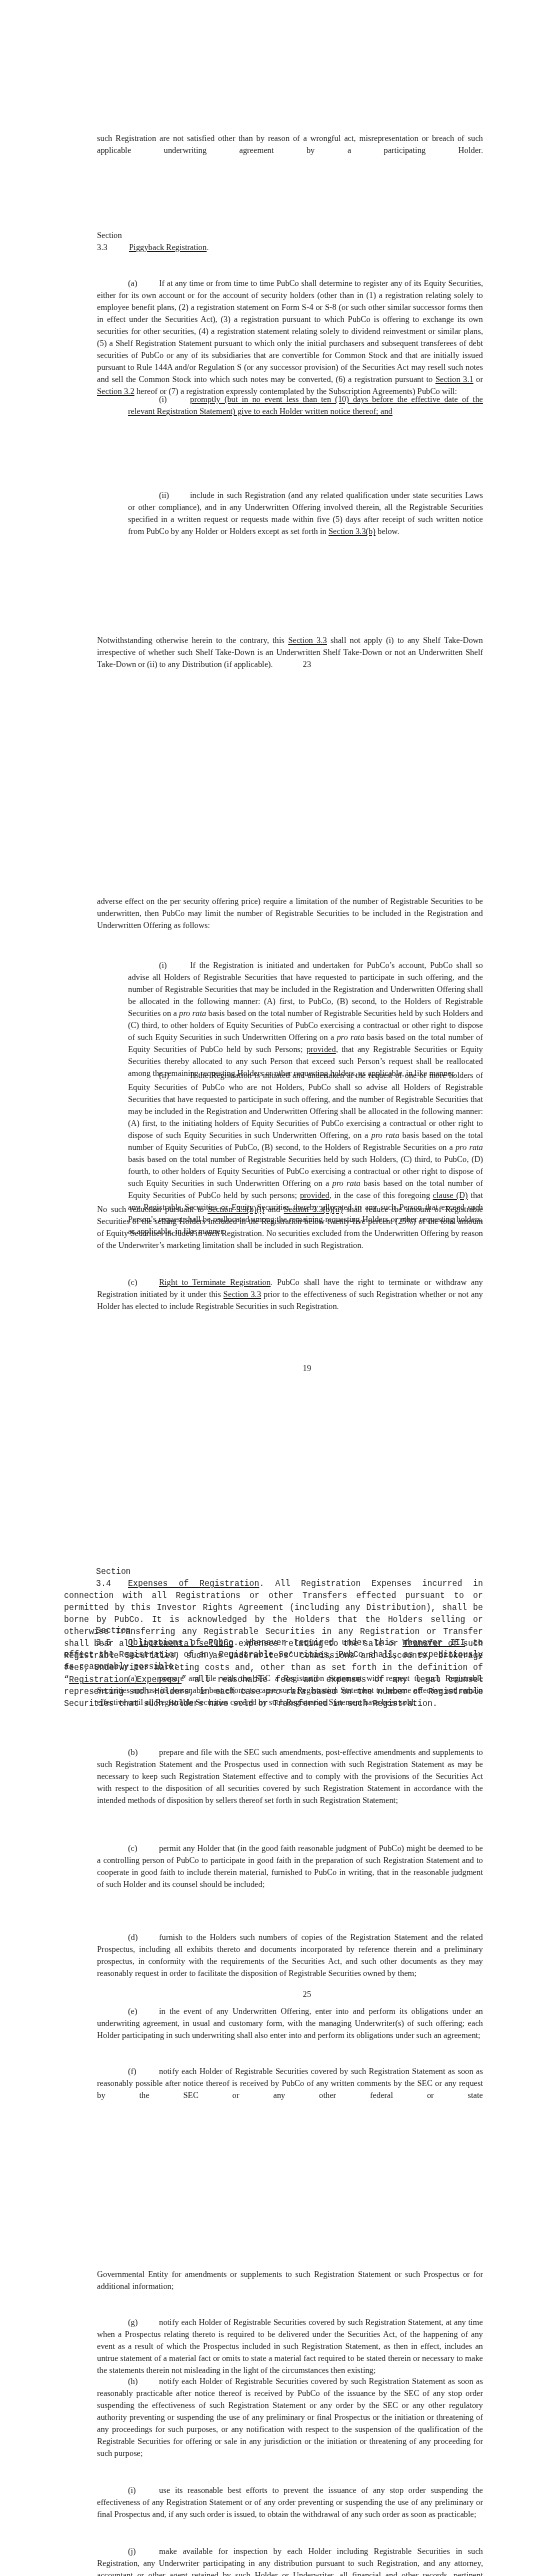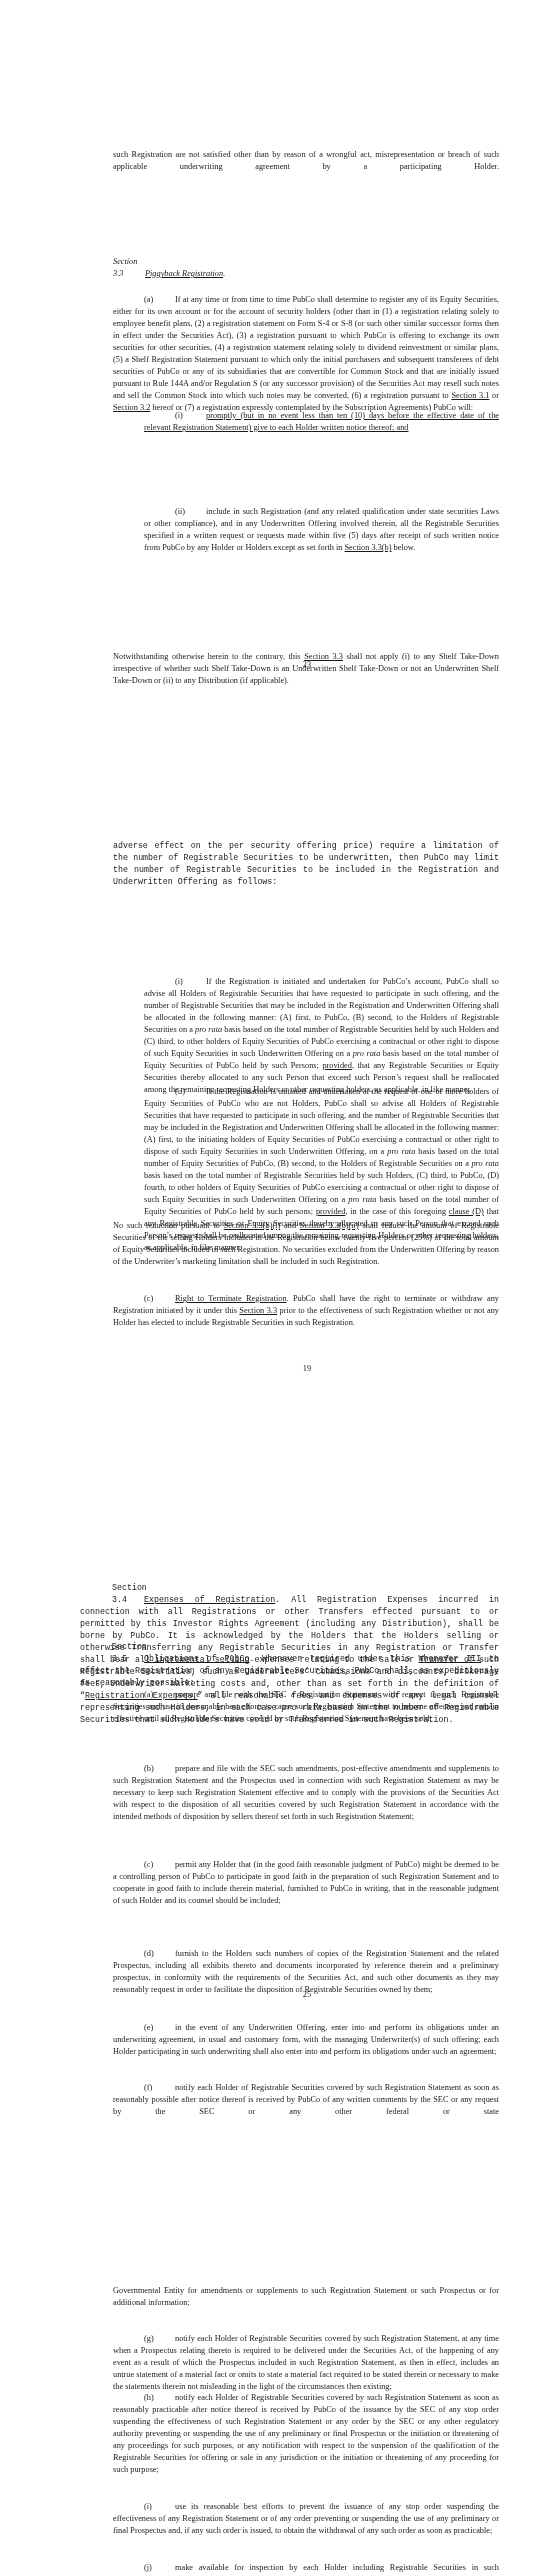--- a/index.html
+++ b/index.html
@@ -1,52 +1,52 @@
 <!DOCTYPE html>
 <html style="font-size:8.2px"><head>
 <meta charset="utf-8">
 <style>
   html, body { margin: 0; padding: 0; background: #ffffff; }
   body { width: 544px; height: 2813px; position: relative; overflow: hidden; }
   .doc { font-family: "Liberation Serif", "DejaVu Serif", serif; font-size: 8.3px; line-height: 12px; color: #1a1a1a; }
-  .p { position: absolute; text-align: justify; text-align-last: left; margin: 16px; }
+  .p { position: absolute; text-align: justify; text-align-last: left; margin: 0; }
   .p.last-justify { text-align-last: justify; }
   .u { text-decoration: underline; text-underline-offset: 1px; }
   .i { font-style: italic; }
   .pnum { position: absolute; width: 544px; text-align: center; left: 0; font-size: 8.3px; margin-left: 35px; }
   
   .m188 { left: 97px; width: 386px; }
   .m249 { left: 128px; width: 355px; }
   .m125 { left: 64px; width: 419px; }
   .ind61 { text-indent: 31px; }
   .ind62 { text-indent: 32px; font-family: Liberation Mono, monospace; }
   .lbl { display: inline-block; width: 31px; text-indent: 0; }
 </style>
 </head>
 <body>
 
 <div class="doc">
 
   <p class="p m188 last-justify" style="top:133px;"><span>such Registration are not satisfied other than by reason of a wrongful act, misrepresentation or breach of such applicable underwriting agreement by a participating Holder.</span></p>
 
-  <p class="p m188" style="top:240px;font-style:italic;"><span class="lbl" style="width:32px;">Section 3.3</span><span class="u">Piggyback Registration</span><span>.</span></p>
+  <p class="p m188" style="top:230px;"><span class="lbl" style="width:32px;">Section 3.3</span><span class="u">Piggyback Registration</span><span>.</span></p>
 
   <p class="p m188 ind61" style="top:278px;"><span class="lbl">(a)</span><span>If at any time or from time to time PubCo shall determine to register any of its Equity Securities, either for its own account or for the account of security holders (other than in (1) a registration relating solely to employee benefit plans, (2) a registration statement on Form S-4 or S-8 (or such other similar successor forms then in effect under the Securities Act), (3) a registration pursuant to which PubCo is offering to exchange its own securities for other securities, (4) a registration statement relating solely to dividend reinvestment or similar plans, (5) a Shelf Registration Statement pursuant to which only the initial purchasers and subsequent transferees of debt securities of PubCo or any of its subsidiaries that are convertible for Common Stock and that are initially issued pursuant to Rule 144A and/or Regulation S (or any successor provision) of the Securities Act may resell such notes and sell the Common Stock into which such notes may be converted, (6) a registration pursuant to </span><span class="u">Section 3.1</span><span> or </span><span class="u">Section 3.2</span><span> hereof or (7) a registration expressly contemplated by the Subscription Agreements) PubCo will:</span></p>
 
   <p class="p m249 ind61" style="top:394px;text-decoration:underline;"><span class="lbl">(i)</span><span>promptly (but in no event less than ten (10) days before the effective date of the relevant Registration Statement) give to each Holder written notice thereof; and</span></p>
 
   <p class="p m249 ind61" style="top:490px;"><span class="lbl">(ii)</span><span>include in such Registration (and any related qualification under state securities Laws or other compliance), and in any Underwritten Offering involved therein, all the Registrable Securities specified in a written request or requests made within five (5) days after receipt of such written notice from PubCo by any Holder or Holders except as set forth in </span><span class="u">Section 3.3(b)</span><span> below.</span></p>
 
   <p class="p m188" style="top:635px;"><span>Notwithstanding otherwise herein to the contrary, this </span><span class="u">Section 3.3</span><span> shall not apply (i) to any Shelf Take-Down irrespective of whether such Shelf Take-Down is an Underwritten Shelf Take-Down or not an Underwritten Shelf Take-Down or (ii) to any Distribution (if applicable).</span></p>
 
   <p class="p m188 ind61" style="top:527px;"></p>
 
   <div class="pnum" style="top:659px;">23</div>
 
-  <p class="p m188" style="top:824px;font-family:Liberation Mono, monospace;"><span>adverse effect on the per security offering price) require a limitation of the number of Registrable Securities to be underwritten, then PubCo may limit the number of Registrable Securities to be included in the Registration and Underwritten Offering as follows:</span></p>
+  <p class="p m188" style="top:896px;"><span>adverse effect on the per security offering price) require a limitation of the number of Registrable Securities to be underwritten, then PubCo may limit the number of Registrable Securities to be included in the Registration and Underwritten Offering as follows:</span></p>
 
   <p class="p m249 ind61" style="top:960px;"><span class="lbl">(i)</span><span>If the Registration is initiated and undertaken for PubCo’s account, PubCo shall so advise all Holders of Registrable Securities that have requested to participate in such offering, and the number of Registrable Securities that may be included in the Registration and Underwritten Offering shall be allocated in the following manner: (A) first, to PubCo, (B) second, to the Holders of Registrable Securities on a </span><span class="i">pro rata</span><span> basis based on the total number of Registrable Securities held by such Holders and (C) third, to other holders of Equity Securities of PubCo exercising a contractual or other right to dispose of such Equity Securities in such Underwritten Offering on a </span><span class="i">pro rata</span><span> basis based on the total number of Equity Securities of PubCo held by such Persons; </span><span class="u">provided</span><span>, that any Registrable Securities or Equity Securities thereby allocated to any such Person that exceed such Person’s request shall be reallocated among the remaining requesting Holders or other requesting holders, as applicable, in like manner.</span></p>
 
   <p class="p m249 ind61" style="top:1070px;"><span class="lbl">(ii)</span><span>If the Registration is initiated and undertaken at the request of one or more holders of Equity Securities of PubCo who are not Holders, PubCo shall so advise all Holders of Registrable Securities that have requested to participate in such offering, and the number of Registrable Securities that may be included in the Registration and Underwritten Offering shall be allocated in the following manner: (A) first, to the initiating holders of Equity Securities of PubCo exercising a contractual or other right to dispose of such Equity Securities in such Underwritten Offering, on a </span><span class="i">pro rata</span><span> basis based on the total number of Equity Securities of PubCo, (B) second, to the Holders of Registrable Securities on a </span><span class="i">pro rata</span><span> basis based on the total number of Registrable Securities held by such Holders, (C) third, to PubCo, (D) fourth, to other holders of Equity Securities of PubCo exercising a contractual or other right to dispose of such Equity Securities in such Underwritten Offering on a </span><span class="i">pro rata</span><span> basis based on the total number of Equity Securities of PubCo held by such persons; </span><span class="u">provided</span><span>, in the case of this foregoing </span><span class="u">clause (D)</span><span> that any Registrable Securities or Equity Securities thereby allocated to any such Person that exceed such Person’s request shall be reallocated among the remaining requesting Holders or other requesting holders, as applicable, in like manner.</span></p>
 
   <p class="p m188" style="top:1204px;"><span>No such reduction pursuant to </span><span class="u">Section 3.3(b)(i)</span><span> and </span><span class="u">Section 3.3(b)(ii)</span><span> shall reduce the amount of Registrable Securities of the selling Holders included in the Registration below twenty-five percent (25%) of the total amount of Equity Securities included in such Registration.  No securities excluded from the Underwritten Offering by reason of the Underwriter’s marketing limitation shall be included in such Registration.</span></p>
 
   <p class="p m188 ind61" style="top:1277px;"><span class="lbl">(c)</span><span class="u">Right to Terminate Registration</span><span>.  PubCo shall have the right to terminate or withdraw any Registration initiated by it under this </span><span class="u">Section 3.3</span><span> prior to the effectiveness of such Registration whether or not any Holder has elected to include Registrable Securities in such Registration.</span></p>
 
   <div class="pnum" style="top:1363px;">19</div>

